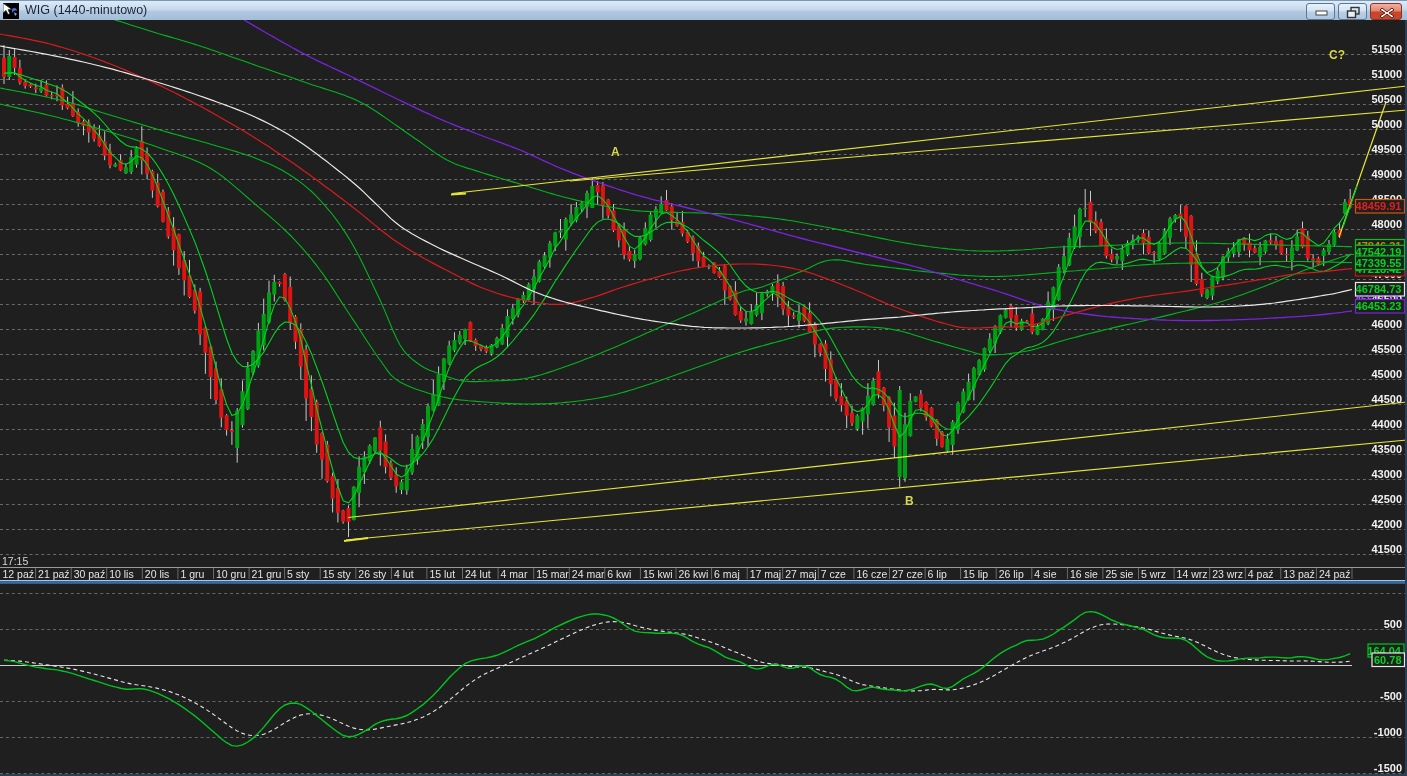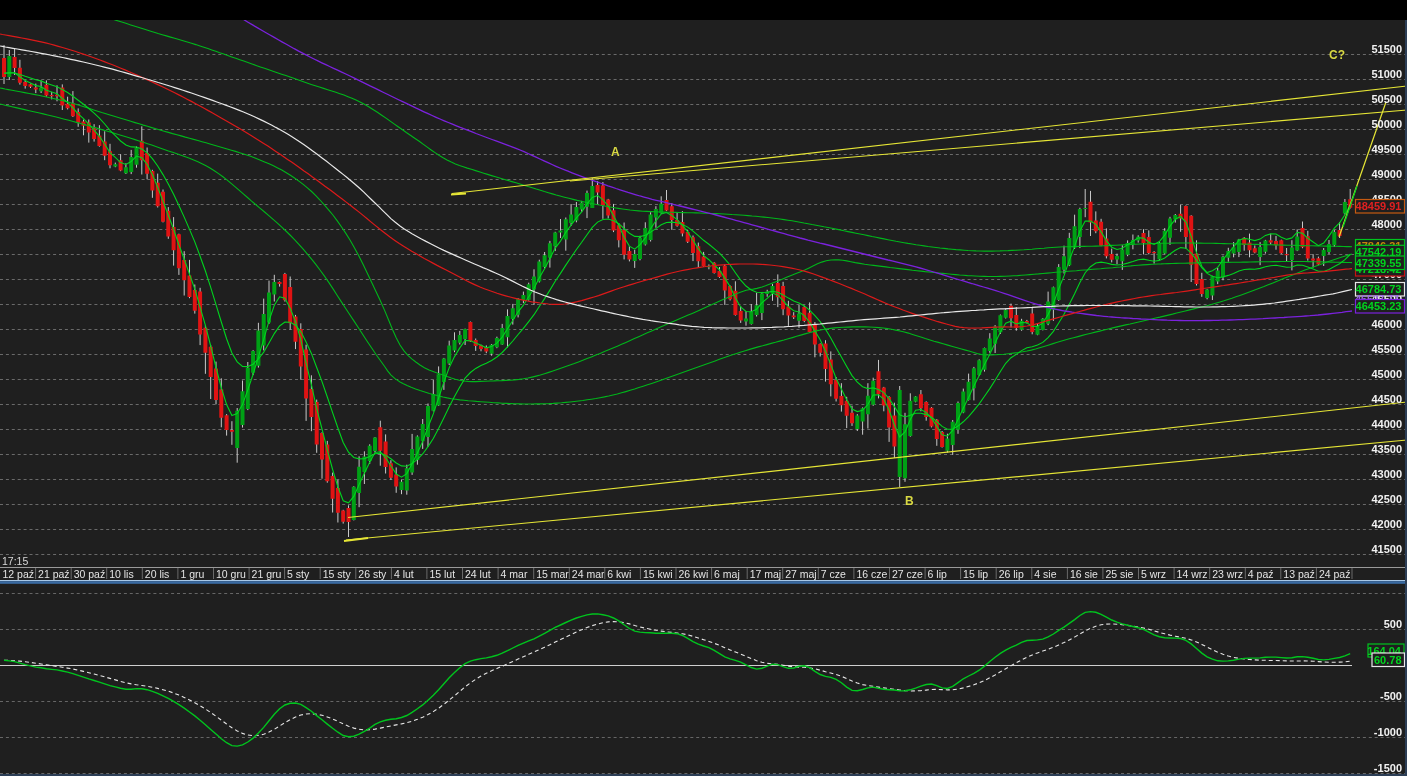--- a/index.html
+++ b/index.html
@@ -8,20 +8,44 @@
  border-top:1px solid #7f98b1;}
 #ticon{position:absolute;left:3px;top:1.5px;width:16px;height:16px;background:#000;}
 #ttext{position:absolute;left:25px;top:1.5px;font-size:12.5px;color:#1b2433;}
 .btn{position:absolute;top:2px;width:29px;height:17px;border:1px solid #5c7896;border-radius:3px;
  background:linear-gradient(#e7f1fa 0%, #d2e2f2 48%, #b9cfe6 52%, #adc6e0 100%);}
 #bclose{background:linear-gradient(#f0b0a0 0%, #e28673 45%, #cc4428 55%, #c2492f 100%);border-color:#8a3324;}
 .glyph{position:absolute;left:0;top:0;width:100%;height:100%;}
 #chart{position:absolute;left:0;top:20px;}
 </style></head><body>
 <div id="win">
+  <div id="title">
+    <div id="ticon"><svg width="16" height="16">
+          <path d="M9 6 C11 4 14 5 14 8 C12 7 10 8 9 10 Z" fill="#4a6ae0"></path>
+          <path d="M11 9 L14 11 L12 13 Z" fill="#8fa6e8"></path>
+          <path d="M0 0 L0 10 L3 7.5 L5 11.5 L7 10.5 L5 6.8 L9 6.5 Z" fill="#fff" stroke="#222" stroke-width="0.8"></path>
+        </svg></div>
+    <div id="ttext">WIG (1440-minutowo)</div>
+    <div class="btn" id="bmin" style="left:1306px;">
+        <svg class="glyph" width="29" height="17">
+          <rect x="9" y="7" width="11" height="4" fill="#fff" stroke="#444" stroke-width="1"></rect>
+        </svg>
+      </div>
+    <div class="btn" id="brest" style="left:1338px;">
+        <svg class="glyph" width="29" height="17">
+          <rect x="12" y="3.5" width="8" height="6.5" fill="none" stroke="#333" stroke-width="1.4"></rect>
+          <rect x="8.5" y="7" width="8" height="6.5" fill="#e8f0f8" stroke="#333" stroke-width="1.4"></rect>
+        </svg>
+      </div>
+    <div class="btn" id="bclose" style="left:1370px;width:32px;">
+        <svg class="glyph" width="32" height="17">
+          <path d="M11 4 L16 8 L21 4 L23 6 L18 9 L23 12 L21 14 L16 10 L11 14 L9 12 L14 9 L9 6 Z" fill="#fff" stroke="#5a1d12" stroke-width="1"></path>
+        </svg>
+      </div>
+  </div>
   <div id="chart"><svg width="1407" height="756" viewBox="0 20 1407 756">
         <rect x="0" y="0" width="1407" height="776" fill="#1f1f1f"></rect>
         <line x1="0" y1="54.5" x2="1407" y2="54.5" stroke="#9a9a9a" stroke-width="1" stroke-dasharray="3 2.9" stroke-opacity="0.62"></line>
         <line x1="0" y1="79.5" x2="1407" y2="79.5" stroke="#9a9a9a" stroke-width="1" stroke-dasharray="3 2.9" stroke-opacity="0.62"></line>
         <line x1="0" y1="104.5" x2="1407" y2="104.5" stroke="#9a9a9a" stroke-width="1" stroke-dasharray="3 2.9" stroke-opacity="0.62"></line>
         <line x1="0" y1="129.5" x2="1407" y2="129.5" stroke="#9a9a9a" stroke-width="1" stroke-dasharray="3 2.9" stroke-opacity="0.62"></line>
         <line x1="0" y1="154.5" x2="1407" y2="154.5" stroke="#9a9a9a" stroke-width="1" stroke-dasharray="3 2.9" stroke-opacity="0.62"></line>
         <line x1="0" y1="179.5" x2="1407" y2="179.5" stroke="#9a9a9a" stroke-width="1" stroke-dasharray="3 2.9" stroke-opacity="0.62"></line>
         <line x1="0" y1="204.5" x2="1407" y2="204.5" stroke="#9a9a9a" stroke-width="1" stroke-dasharray="3 2.9" stroke-opacity="0.62"></line>
         <line x1="0" y1="229.5" x2="1407" y2="229.5" stroke="#9a9a9a" stroke-width="1" stroke-dasharray="3 2.9" stroke-opacity="0.62"></line>

